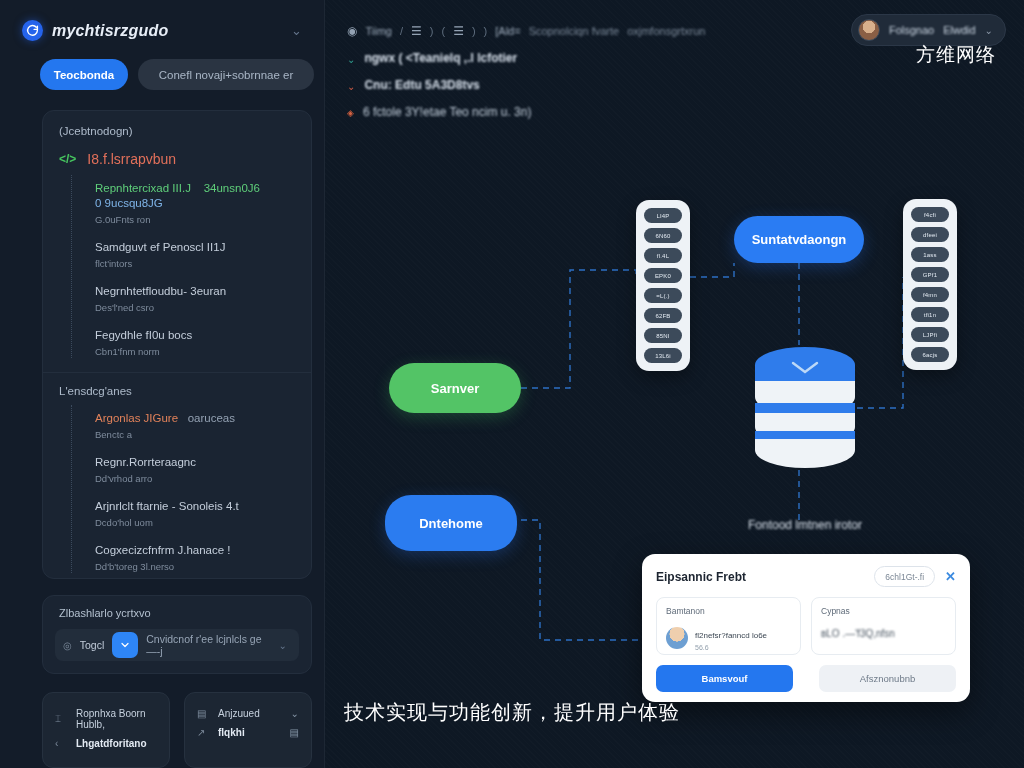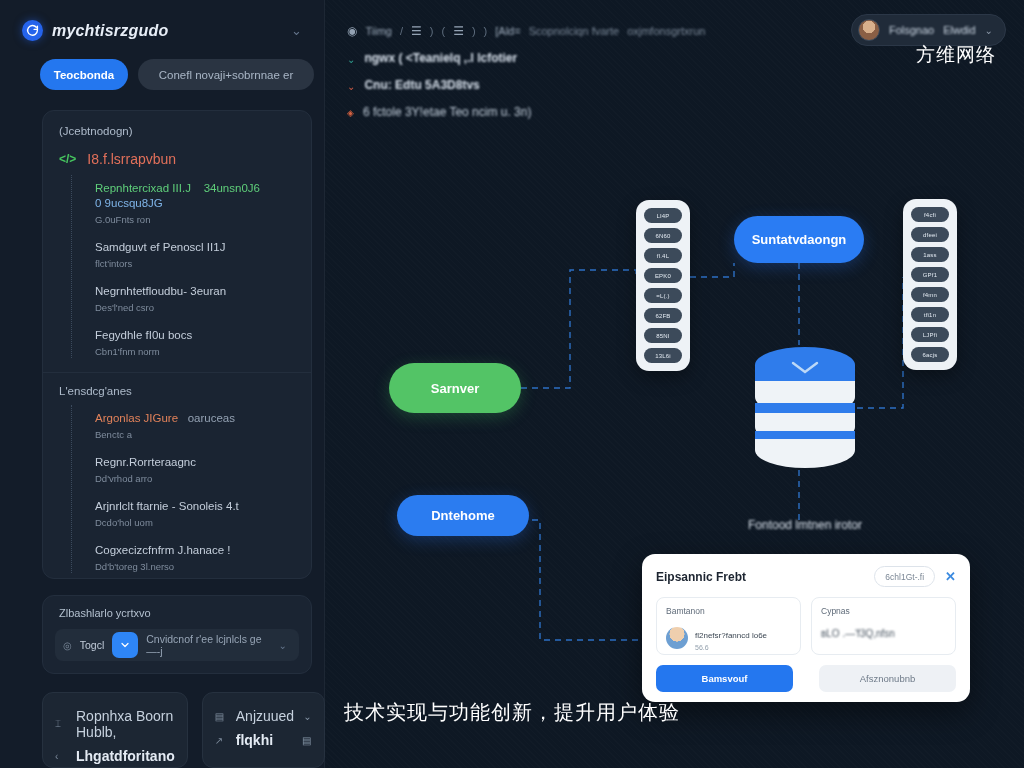--- a/index.html
+++ b/index.html
@@ -108,21 +108,21 @@
   .sp-field { flex: 1; font-size: 10.5px; color: #97a5b6; filter: blur(.75px); }
   .sp-chev { color: #64748b; font-size: 10px; padding-right: 4px; }
 
   .mini-cards { display: flex; gap: 14px; margin: 18px 12px 0 42px; }
   .mini-card {
     flex: 1; background: #1c2633; border: 1px solid #26313f;
     border-radius: 11px; padding: 11px 12px; height: 76px;
   }
   .mc-row { display: flex; align-items: center; gap: 9px; padding: 4px 0; }
   .mc-ic { font-size: 10px; color: #7d8b9c; width: 12px; flex: none; }
-  .mc-lbl { font-size: 14px; color: #c6d1de; filter: blur(.75px); flex: 1; }
+  .mc-lbl { font-size: 10px; color: #c6d1de; filter: blur(.75px); flex: 1; }
   .mc-lbl.strong { color: #e3eaf3; font-weight: 600; }
   .mc-end { font-size: 10px; color: #8494a6; }
 
   
   .main { position: relative; flex: 1; height: 768px; background: #0e1824; overflow: hidden; }
   .main:before {
     content: ""; position: absolute; inset: 0;
     background-image: repeating-linear-gradient(45deg, rgba(255,255,255,.012) 0 1px, transparent 1px 4px);
     pointer-events: none;
   }
@@ -168,21 +168,21 @@
   .canvas { position: absolute; inset: 0; }
   .edges { position: absolute; inset: 0; }
 
   .node-pill {
     position: absolute; border-radius: 26px;
     display: flex; align-items: center; justify-content: center;
     font-size: 13px; color: #fff; font-weight: 600; filter: blur(.55px);
   }
   .np-server { left: 64px; top: 363px; width: 132px; height: 50px; background: #53c466;
                box-shadow: 0 4px 16px rgba(60,170,85,.30); }
-  .np-db     { left: 72px; top: 495px; width: 132px; height: 41px; background: #2b7cf0;
+  .np-db     { left: 60px; top: 495px; width: 132px; height: 56px; background: #2b7cf0;
                box-shadow: 0 4px 16px rgba(40,110,230,.30); }
   .np-sub    { left: 409px; top: 216px; width: 130px; height: 47px; background: #2a7cf3;
                box-shadow: 0 4px 16px rgba(40,110,230,.30); }
 
   .stack {
     position: absolute; background: #eef2f6; border-radius: 13px;
     padding: 8px 8px; display: flex; flex-direction: column; gap: 5px;
     box-shadow: 0 6px 18px rgba(0,0,0,.35);
   }
   .stack-l { left: 311px; top: 200px; width: 54px; }

